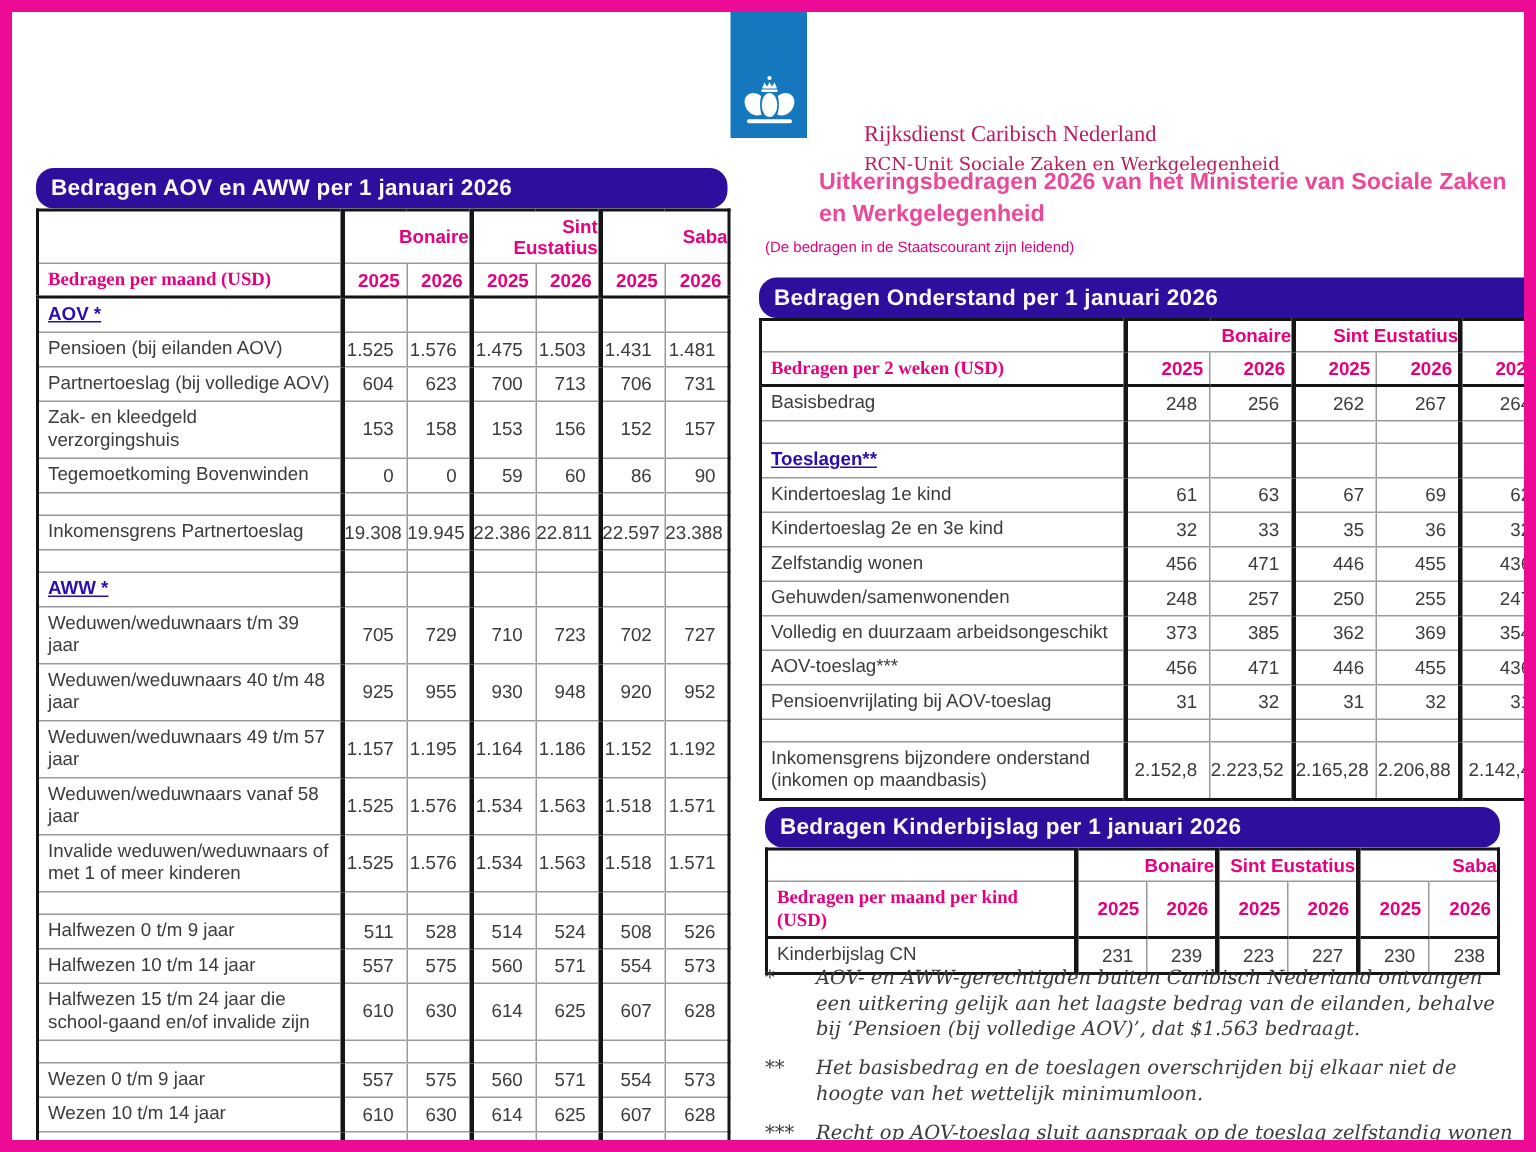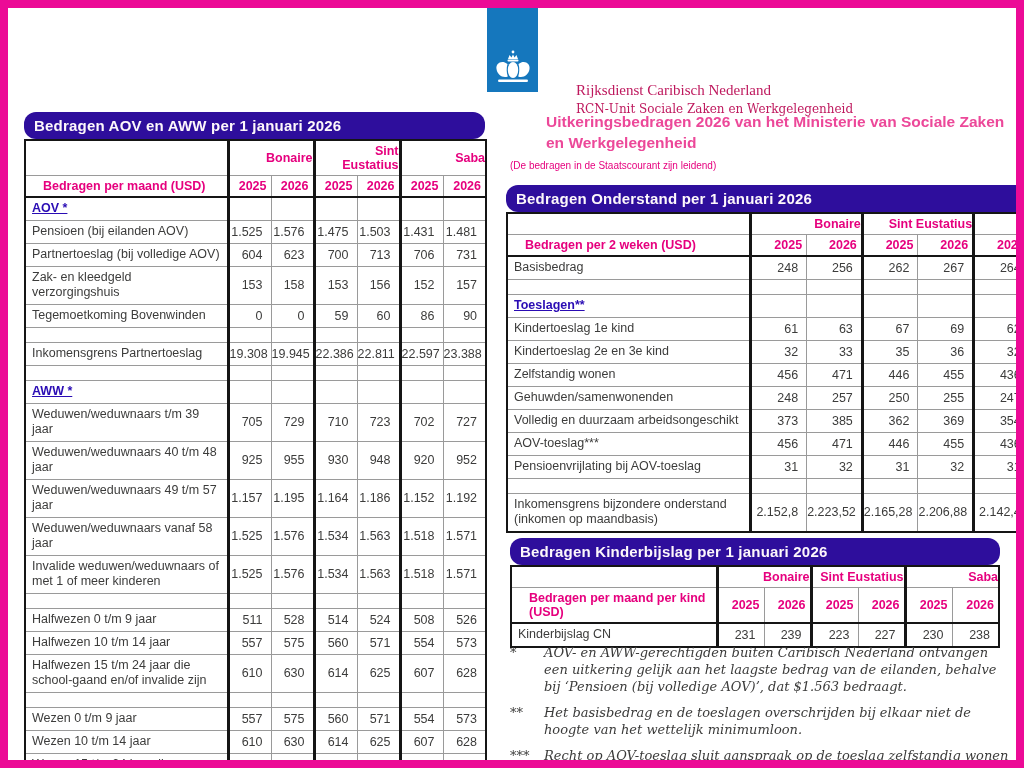--- a/index.html
+++ b/index.html
@@ -31,21 +31,21 @@
     border:2px solid #151515; font-size:12.5px; color:#3c3c3b; background:#fff;
   }
   table.data-table th, table.data-table td {
     border-left:1px solid #9a9a9a; border-top:1px solid #9a9a9a;
     overflow:hidden;
   }
   table.data-table th:first-child, table.data-table td:first-child { border-left:none; }
   .thick { border-left:3px solid #151515 !important; }
   tr.islands th { color:#e6007e; font-weight:bold; text-align:right; padding:3px 0; border-top:none; }
   tr.yearsrow th { color:#e6007e; font-weight:bold; text-align:right; padding:3px 4px; border-bottom:2px solid #151515; }
-  tr.yearsrow th.unit { text-align:left; padding-left:17px; }
+  tr.yearsrow th.unit { text-align:left; padding-left:6px;font-family:Liberation Serif, serif; }
   td.label { text-align:left; padding:3px 6px 4px 6px; line-height:15px; }
   td.num { text-align:right; padding:3px 8px 4px 0; }
   tr.section td.label { color:#2a0cb4; font-weight:bold; text-decoration:underline; }
   tr.spacer td { height:15px; }
 
   
   .right-title {
     position:absolute; left:502px; top:103px; width:478px;
     color:#ec4899; font-weight:bold; font-size:15.5px; line-height:21px;margin-left:36px;
   }

